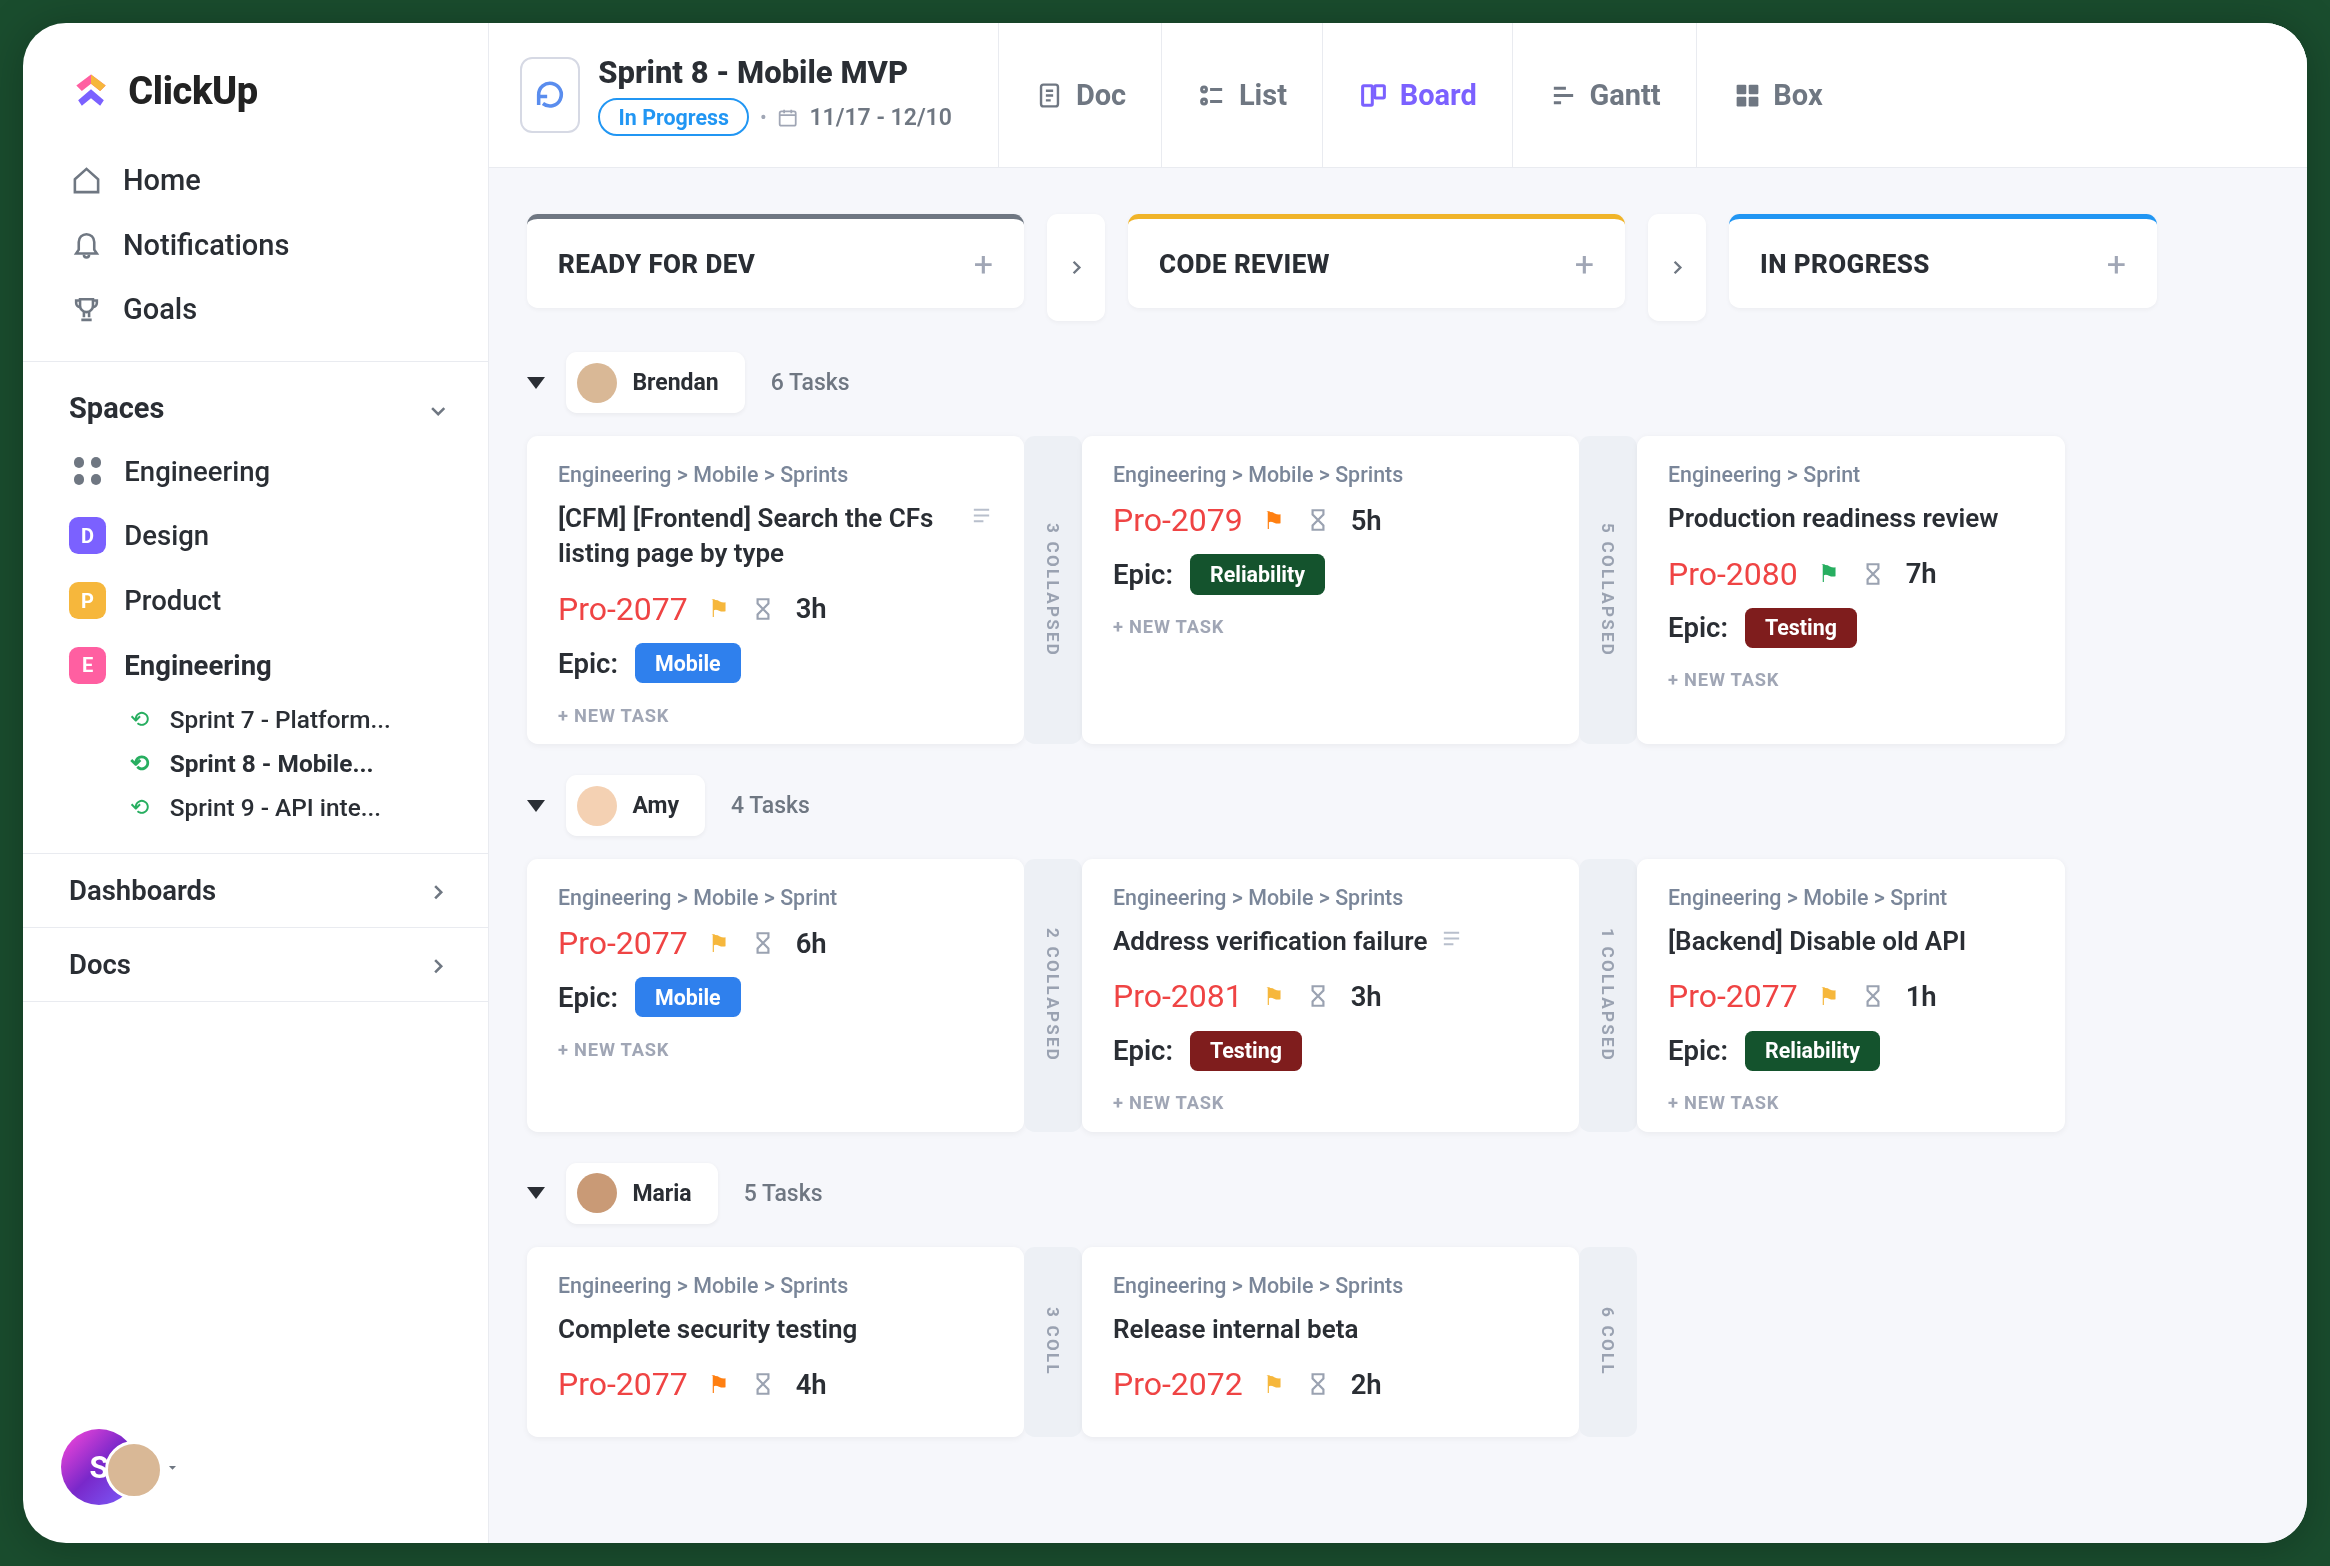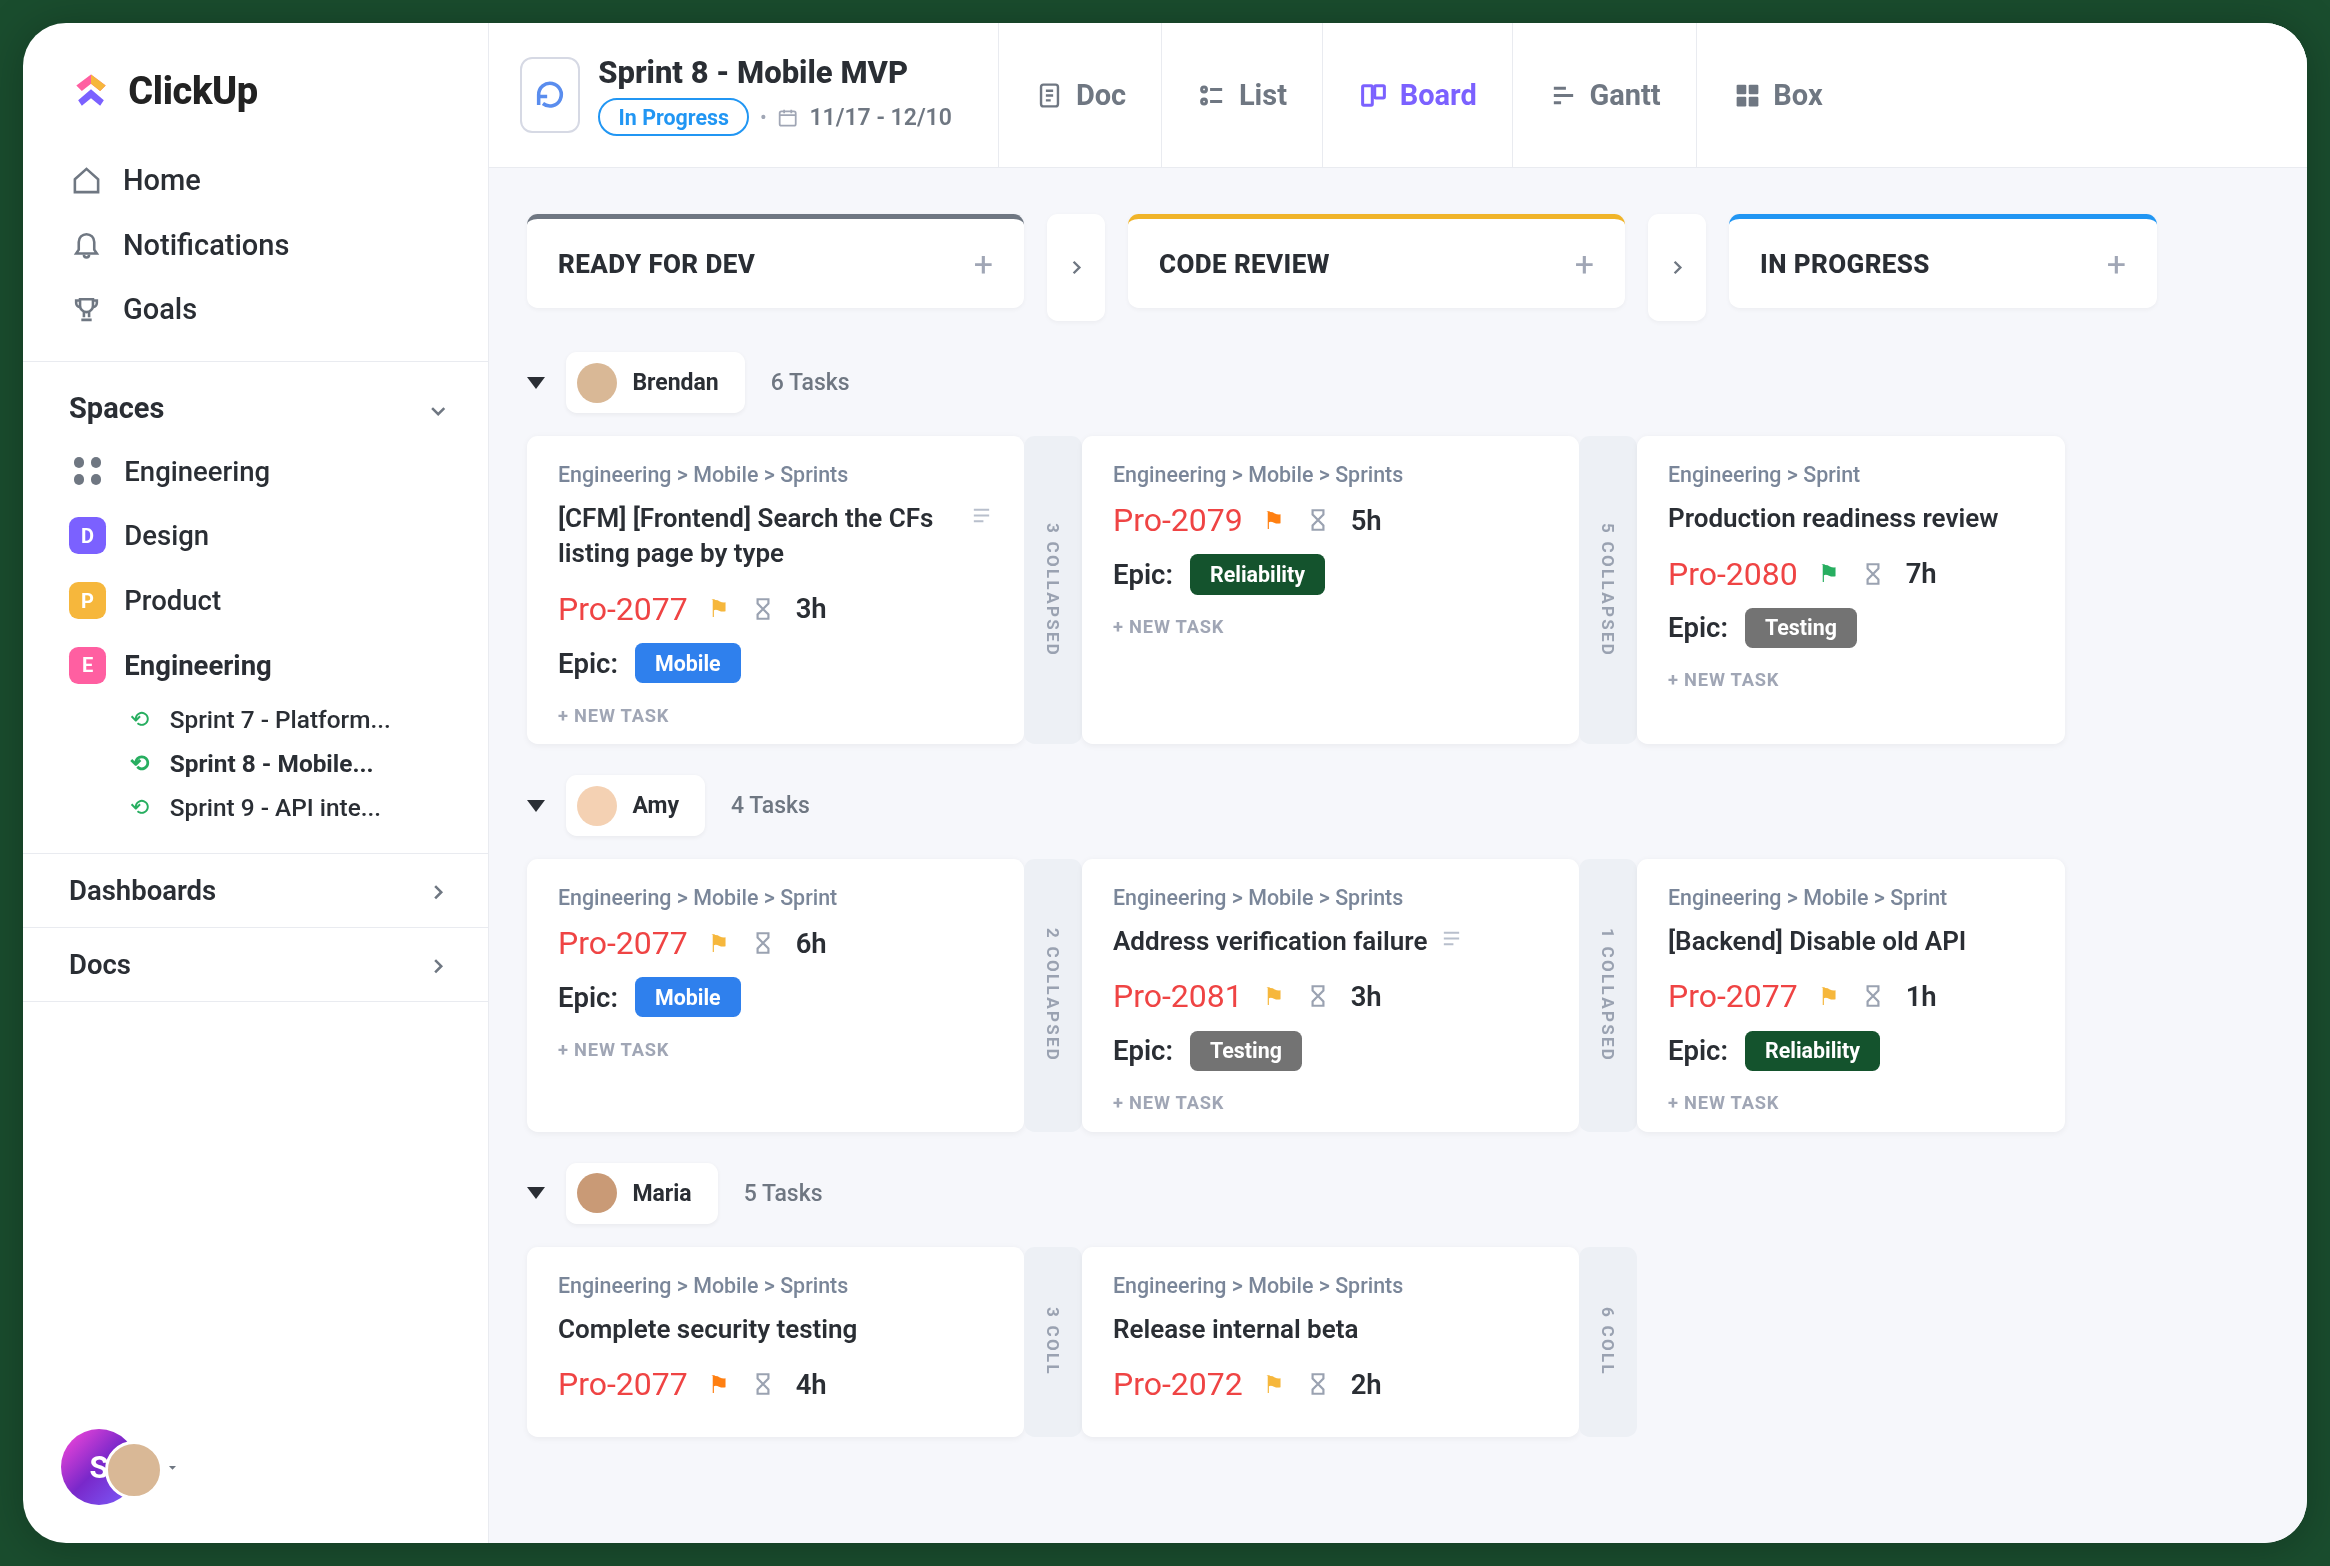--- a/index.html
+++ b/index.html
@@ -427,21 +427,21 @@
 }
 .epic-chip {
   padding: 7.6px 20px;
   border-radius: 7.6px;
   font-size: 21.4px;
   font-weight: 700;
   color: #fff;
 }
 .epic-chip.mobile { background: #2f80ed; }
 .epic-chip.reliability { background: #14532d; }
-.epic-chip.testing { background: #737373; }
+.epic-chip.testing { background: #7f1d1d; }
 .new-task {
   font-size: 18.3px;
   font-weight: 700;
   letter-spacing: 0.8px;
   color: #a0a6b5;
   cursor: pointer;
   padding-top: 7.6px;
 }
 .collapse-strip {
   width: 58px;

